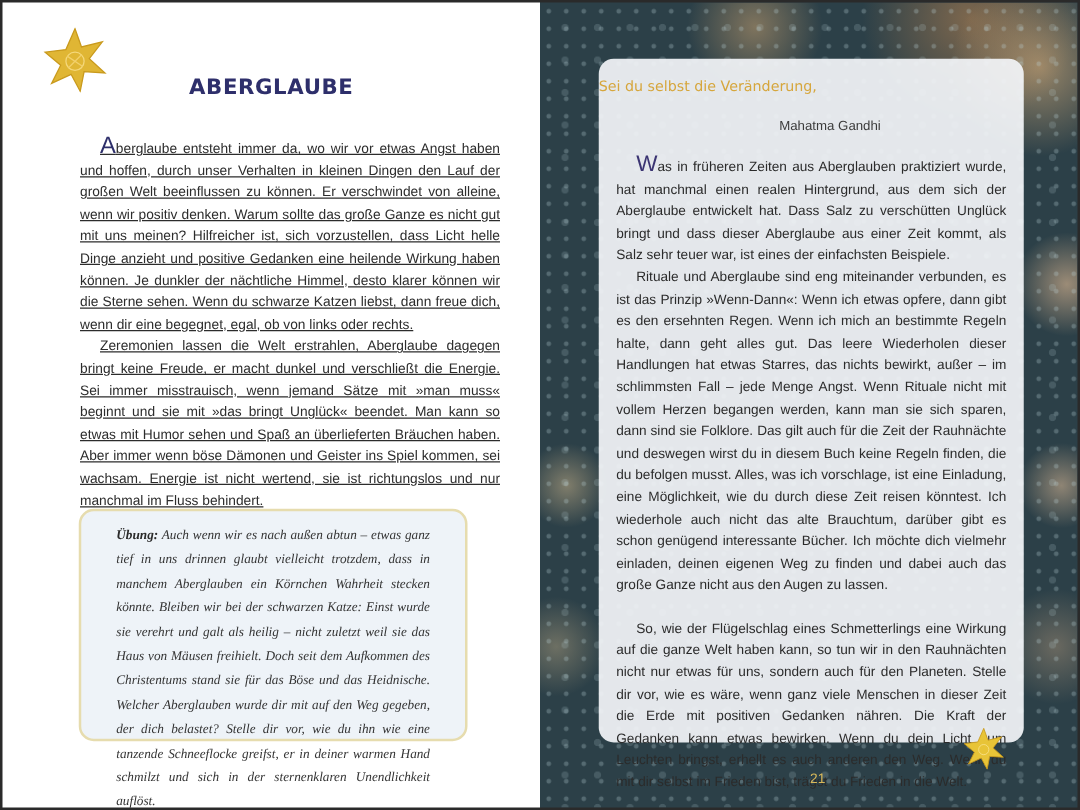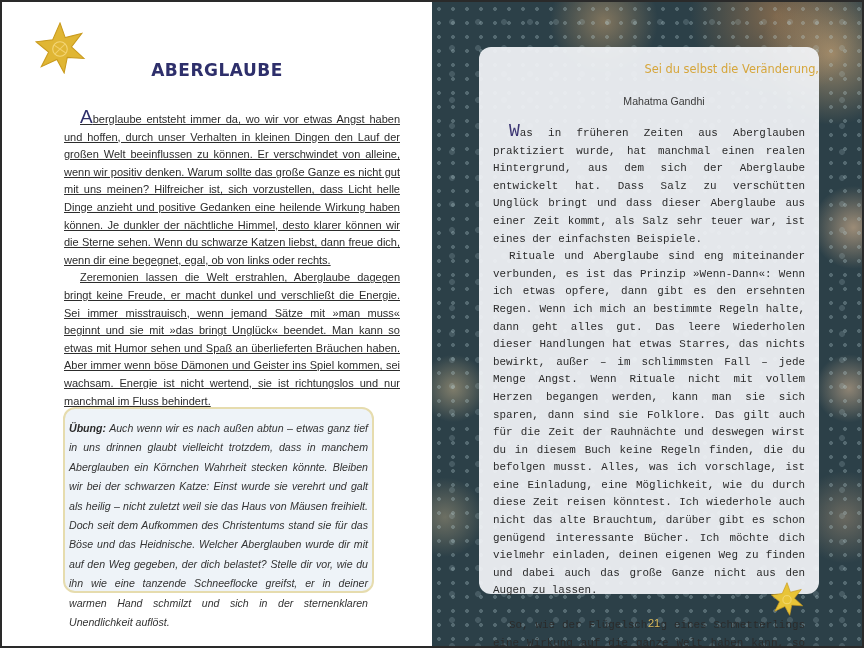--- a/index.html
+++ b/index.html
@@ -39,22 +39,22 @@
   }
   .body-left p { text-indent: 16px; text-decoration: underline; }
   .dropcap {
     font-size: 19px; color: #2e2f6b; line-height: 1; font-weight: normal;
   }
   .exercise-box {
     position: absolute; left: 61px; top: 405px; width: 311px; height: 186px;
     background: #eef3f8;
     border: 2px solid #e6dcae;
     border-radius: 12px;
-    padding: 10px 4px;
-    font-family: Liberation Sans, sans-serif;
+    padding: 10px 28px;
+    font-family: Liberation Serif, serif;
     font-style: italic;
     font-size: 10.6px;
     line-height: 19.4px;
     color: #333;
     text-align: justify;
   }
   .exercise-label { font-weight: bold; font-style: italic; color: #2a2a2a; }
   .pagenum-left {
     position: absolute; left: 0; right: 0; top: 616px; text-align: center;
     font-size: 11px; color: #d8b85a;
@@ -86,38 +86,38 @@
       radial-gradient(circle, rgba(190,215,220,0.18) 2.6px, transparent 3.2px);
     background-size: 14px 14px, 26px 26px;
     background-position: 0 0, 7px 7px;
   }
   .content-card {
     position: absolute; left: 47px; top: 45px; width: 340px; height: 547px;
     background: rgba(242,244,247,0.93);
     border-radius: 12px;
   }
   .quote {
-    position: absolute; left: 0; right: 0; top: 14px; text-align: right;
+    position: absolute; left: 0; right: 0; top: 14px; text-align: left;
     font-family: "DejaVu Sans", sans-serif;
     font-size: 11.4px;
     line-height: 16px;
     color: #d6a63c;
   }
   .quote-author {
     position: absolute; left: 0; right: 0; top: 48px; text-align: center;
     font-size: 10.6px; color: #3a3a3a; margin-left: 30px;
   }
   .body-right {
     position: absolute; left: 14px; top: 75px; width: 312px;
     font-size: 10.9px;
     line-height: 17.6px;
     color: #2b2b2b;
     text-align: justify;
   }
-  .body-right p { text-indent: 16px; font-family: Liberation Mono, monospace; }
+  .body-right p { text-indent: 16px; }
   .body-right p.gap { margin-top: 17px; }
   .dropcap-right { font-size: 18px; color: #3b3472; line-height: 1; }
   .star-right {
     position: absolute; left: 338px; top: 580px; width: 34px; height: 34px;
   }
   .pagenum-right {
     position: absolute; left: 216px; top: 615px;
     font-size: 11px; color: #d8b85a;
   }
 </style>

